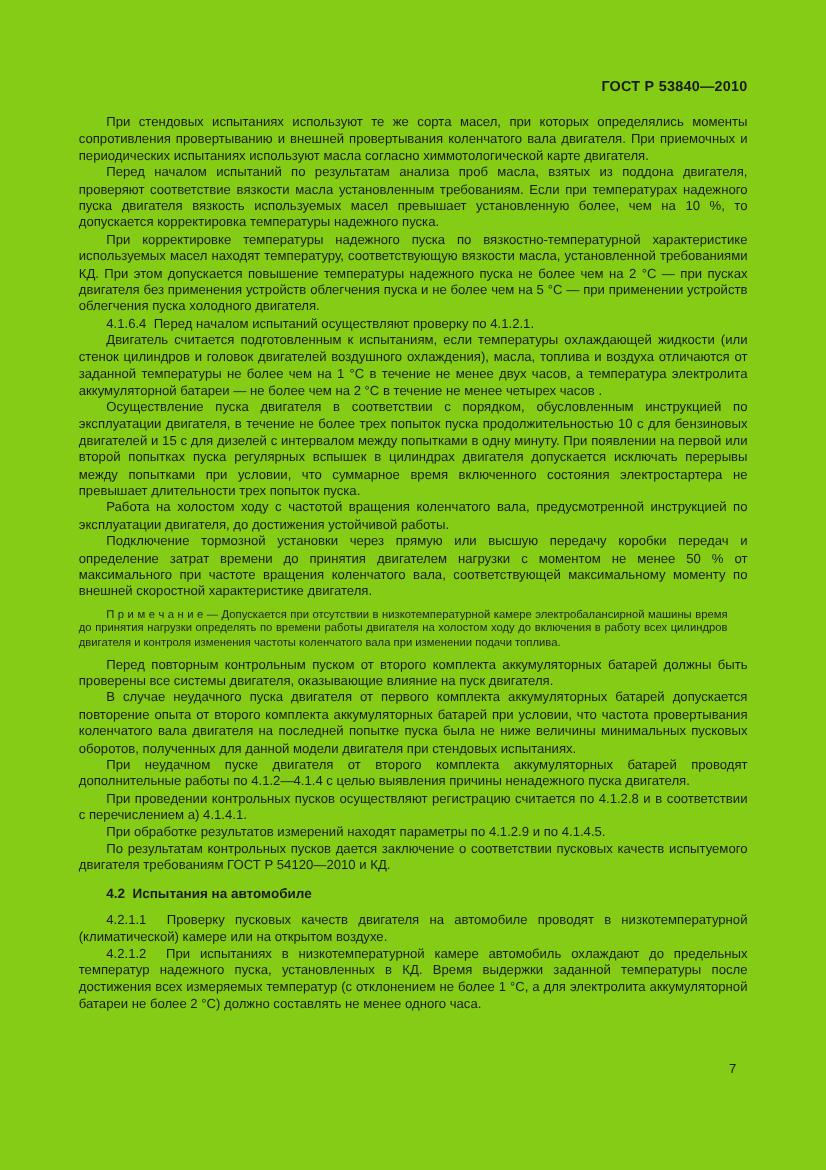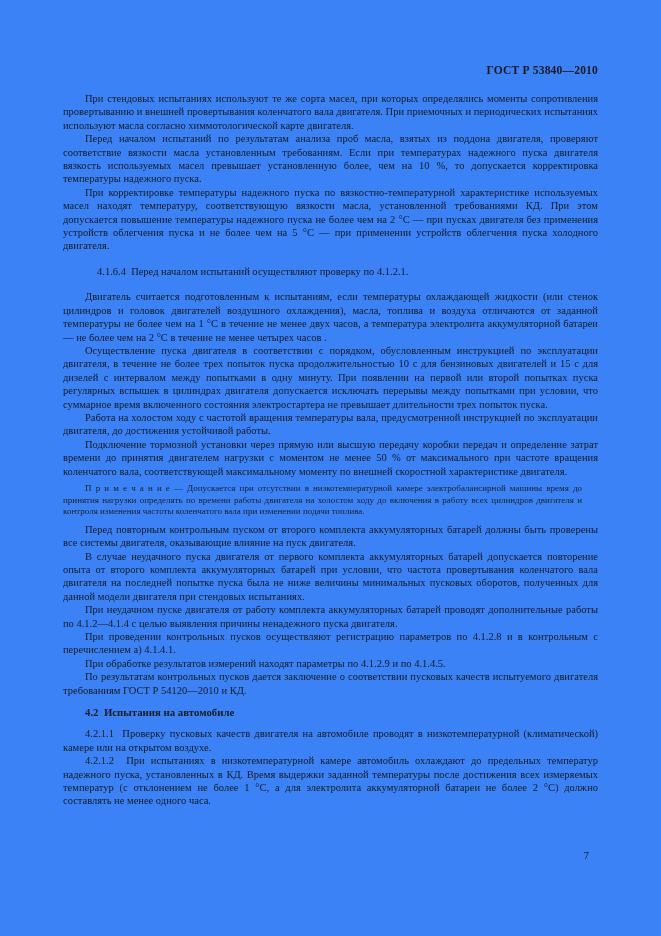--- a/index.html
+++ b/index.html
@@ -1,23 +1,23 @@
 <!DOCTYPE html>
 <html lang="ru"><head>
 <meta charset="utf-8">
 <style>
   html, body { margin: 0; padding: 0; background: #ffffff; }
   .page {
     position: relative;
     width: 661px;
     height: 936px;
-    background: #3b82f6;
+    background: #84cc16;
     box-sizing: border-box;
     padding: 63px 63px 0 63px;
-    font-family: Liberation Serif, serif;
+    font-family: Liberation Sans, sans-serif;
     color: #1a1a1a;
     overflow: hidden;
   }
   .doc-header {
     text-align: right;
     font-weight: bold;
     font-size: 11.5px;
     line-height: 14px;
     margin: 0 0 15px 0;
     letter-spacing: 0.2px;
@@ -27,21 +27,21 @@
     line-height: 13.4px;
     text-align: justify;
     text-indent: 22px;
     margin: 0;
   }
   .clause {
     font-size: 10.5px;
     line-height: 13.4px;
     text-align: left;
     text-indent: 22px;
-    margin: 12px;
+    margin: 0;
   }
   .note {
     font-size: 9px;
     line-height: 11.6px;
     text-align: justify;
     text-indent: 22px;
     margin: 5px 16px 5px 0;
     color: #222222;
   }
   .heading {
@@ -64,27 +64,27 @@
 
 <div class="page">
   <div class="doc-header">ГОСТ Р 53840—2010</div>
 
   <p class="para">При стендовых испытаниях используют те же сорта масел, при которых определялись моменты сопротивления провертыванию и внешней провертывания коленчатого вала двигателя. При приемочных и периодических испытаниях используют масла согласно химмотологической карте двигателя.</p>
   <p class="para">Перед началом испытаний по результатам анализа проб масла, взятых из поддона двигателя, проверяют соответствие вязкости масла установленным требованиям. Если при температурах надежного пуска двигателя вязкость используемых масел превышает установленную более, чем на 10 %, то допускается корректировка температуры надежного пуска.</p>
   <p class="para">При корректировке температуры надежного пуска по вязкостно-температурной характеристике используемых масел находят температуру, соответствующую вязкости масла, установленной требованиями КД. При этом допускается повышение температуры надежного пуска не более чем на 2 °С — при пусках двигателя без применения устройств облегчения пуска и не более чем на 5 °С — при применении устройств облегчения пуска холодного двигателя.</p>
   <p class="clause">4.1.6.4&nbsp; Перед началом испытаний осуществляют проверку по 4.1.2.1.</p>
   <p class="para">Двигатель считается подготовленным к испытаниям, если температуры охлаждающей жидкости (или стенок цилиндров и головок двигателей воздушного охлаждения), масла, топлива и воздуха отличаются от заданной температуры не более чем на 1 °С в течение не менее двух часов, а температура электролита аккумуляторной батареи — не более чем на 2 °С в течение не менее четырех часов .</p>
   <p class="para">Осуществление пуска двигателя в соответствии с порядком, обусловленным инструкцией по эксплуатации двигателя, в течение не более трех попыток пуска продолжительностью 10 с для бензиновых двигателей и 15 с для дизелей с интервалом между попытками в одну минуту. При появлении на первой или второй попытках пуска регулярных вспышек в цилиндрах двигателя допускается исключать перерывы между попытками при условии, что суммарное время включенного состояния электростартера не превышает длительности трех попыток пуска.</p>
-  <p class="para">Работа на холостом ходу с частотой вращения температуры вала, предусмотренной инструкцией по эксплуатации двигателя, до достижения устойчивой работы.</p>
+  <p class="para">Работа на холостом ходу с частотой вращения коленчатого вала, предусмотренной инструкцией по эксплуатации двигателя, до достижения устойчивой работы.</p>
   <p class="para">Подключение тормозной установки через прямую или высшую передачу коробки передач и определение затрат времени до принятия двигателем нагрузки с моментом не менее 50 % от максимального при частоте вращения коленчатого вала, соответствующей максимальному моменту по внешней скоростной характеристике двигателя.</p>
   <p class="note">П р и м е ч а н и е — Допускается при отсутствии в низкотемпературной камере электробалансирной машины время до принятия нагрузки определять по времени работы двигателя на холостом ходу до включения в работу всех цилиндров двигателя и контроля изменения частоты коленчатого вала при изменении подачи топлива.</p>
   <p class="para">Перед повторным контрольным пуском от второго комплекта аккумуляторных батарей должны быть проверены все системы двигателя, оказывающие влияние на пуск двигателя.</p>
   <p class="para">В случае неудачного пуска двигателя от первого комплекта аккумуляторных батарей допускается повторение опыта от второго комплекта аккумуляторных батарей при условии, что частота провертывания коленчатого вала двигателя на последней попытке пуска была не ниже величины минимальных пусковых оборотов, полученных для данной модели двигателя при стендовых испытаниях.</p>
-  <p class="para">При неудачном пуске двигателя от работу комплекта аккумуляторных батарей проводят дополнительные работы по 4.1.2—4.1.4 с целью выявления причины ненадежного пуска двигателя.</p>
-  <p class="para">При проведении контрольных пусков осуществляют регистрацию параметров по 4.1.2.8 и в контрольным с перечислением а) 4.1.4.1.</p>
+  <p class="para">При неудачном пуске двигателя от второго комплекта аккумуляторных батарей проводят дополнительные работы по 4.1.2—4.1.4 с целью выявления причины ненадежного пуска двигателя.</p>
+  <p class="para">При проведении контрольных пусков осуществляют регистрацию считается по 4.1.2.8 и в соответствии с перечислением а) 4.1.4.1.</p>
   <p class="para">При обработке результатов измерений находят параметры по 4.1.2.9 и по 4.1.4.5.</p>
   <p class="para">По результатам контрольных пусков дается заключение о соответствии пусковых качеств испытуемого двигателя требованиям ГОСТ Р 54120—2010 и КД.</p>
   <p class="heading">4.2&nbsp; Испытания на автомобиле</p>
   <p class="para">4.2.1.1&nbsp; Проверку пусковых качеств двигателя на автомобиле проводят в низкотемпературной (климатической) камере или на открытом воздухе.</p>
   <p class="para">4.2.1.2&nbsp; При испытаниях в низкотемпературной камере автомобиль охлаждают до предельных температур надежного пуска, установленных в КД. Время выдержки заданной температуры после достижения всех измеряемых температур (с отклонением не более 1 °С, а для электролита аккумуляторной батареи не более 2 °С) должно составлять не менее одного часа.</p>
 
   <div class="page-number">7</div>
 </div>
 
 </body></html>

